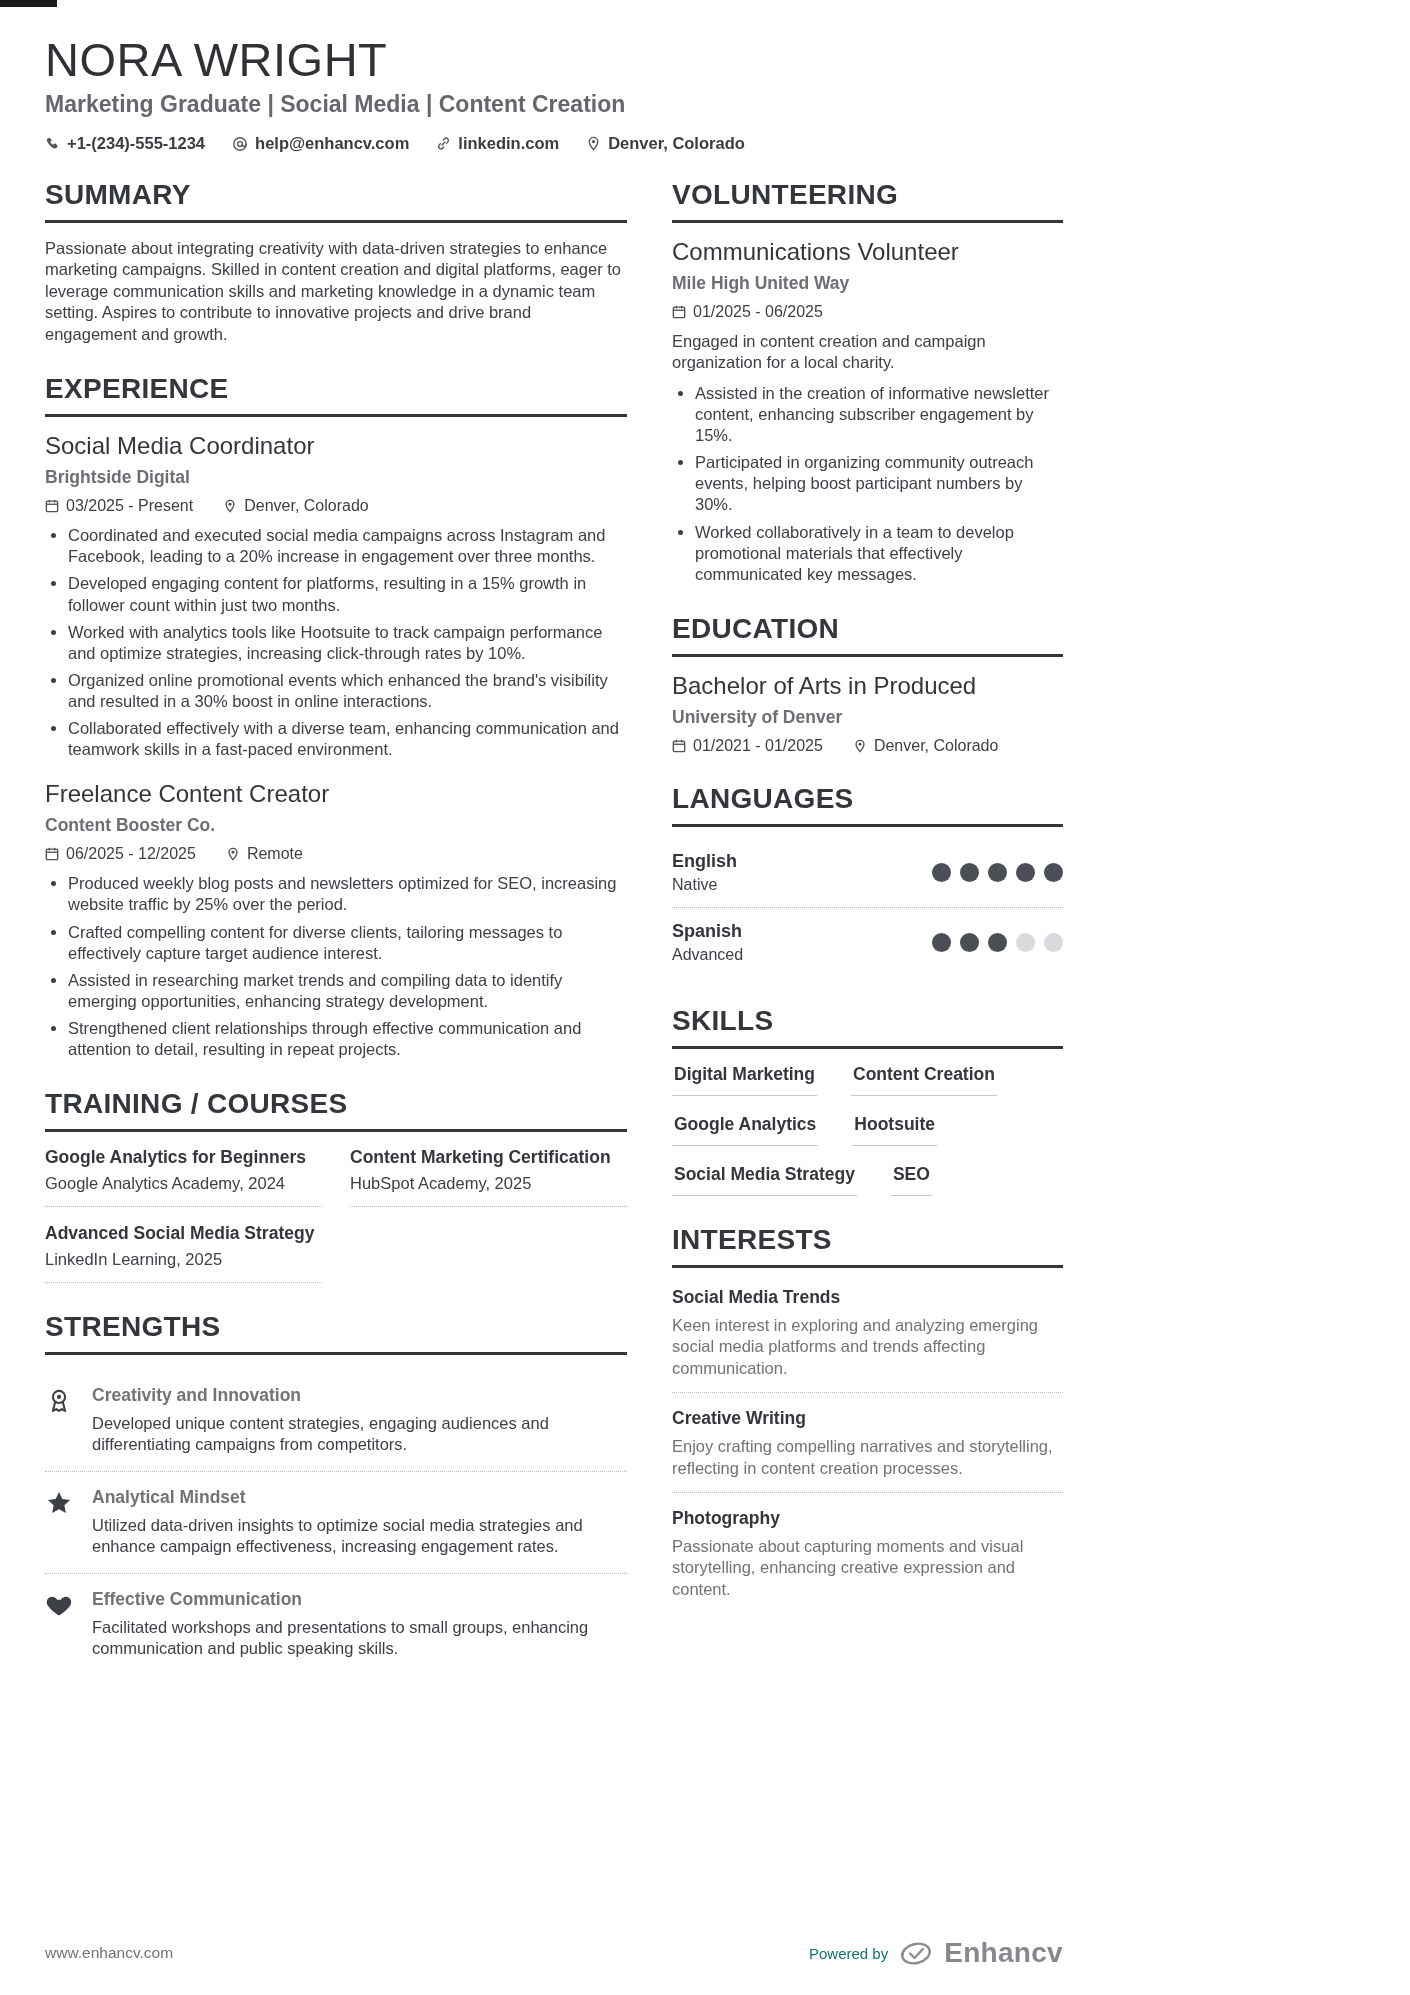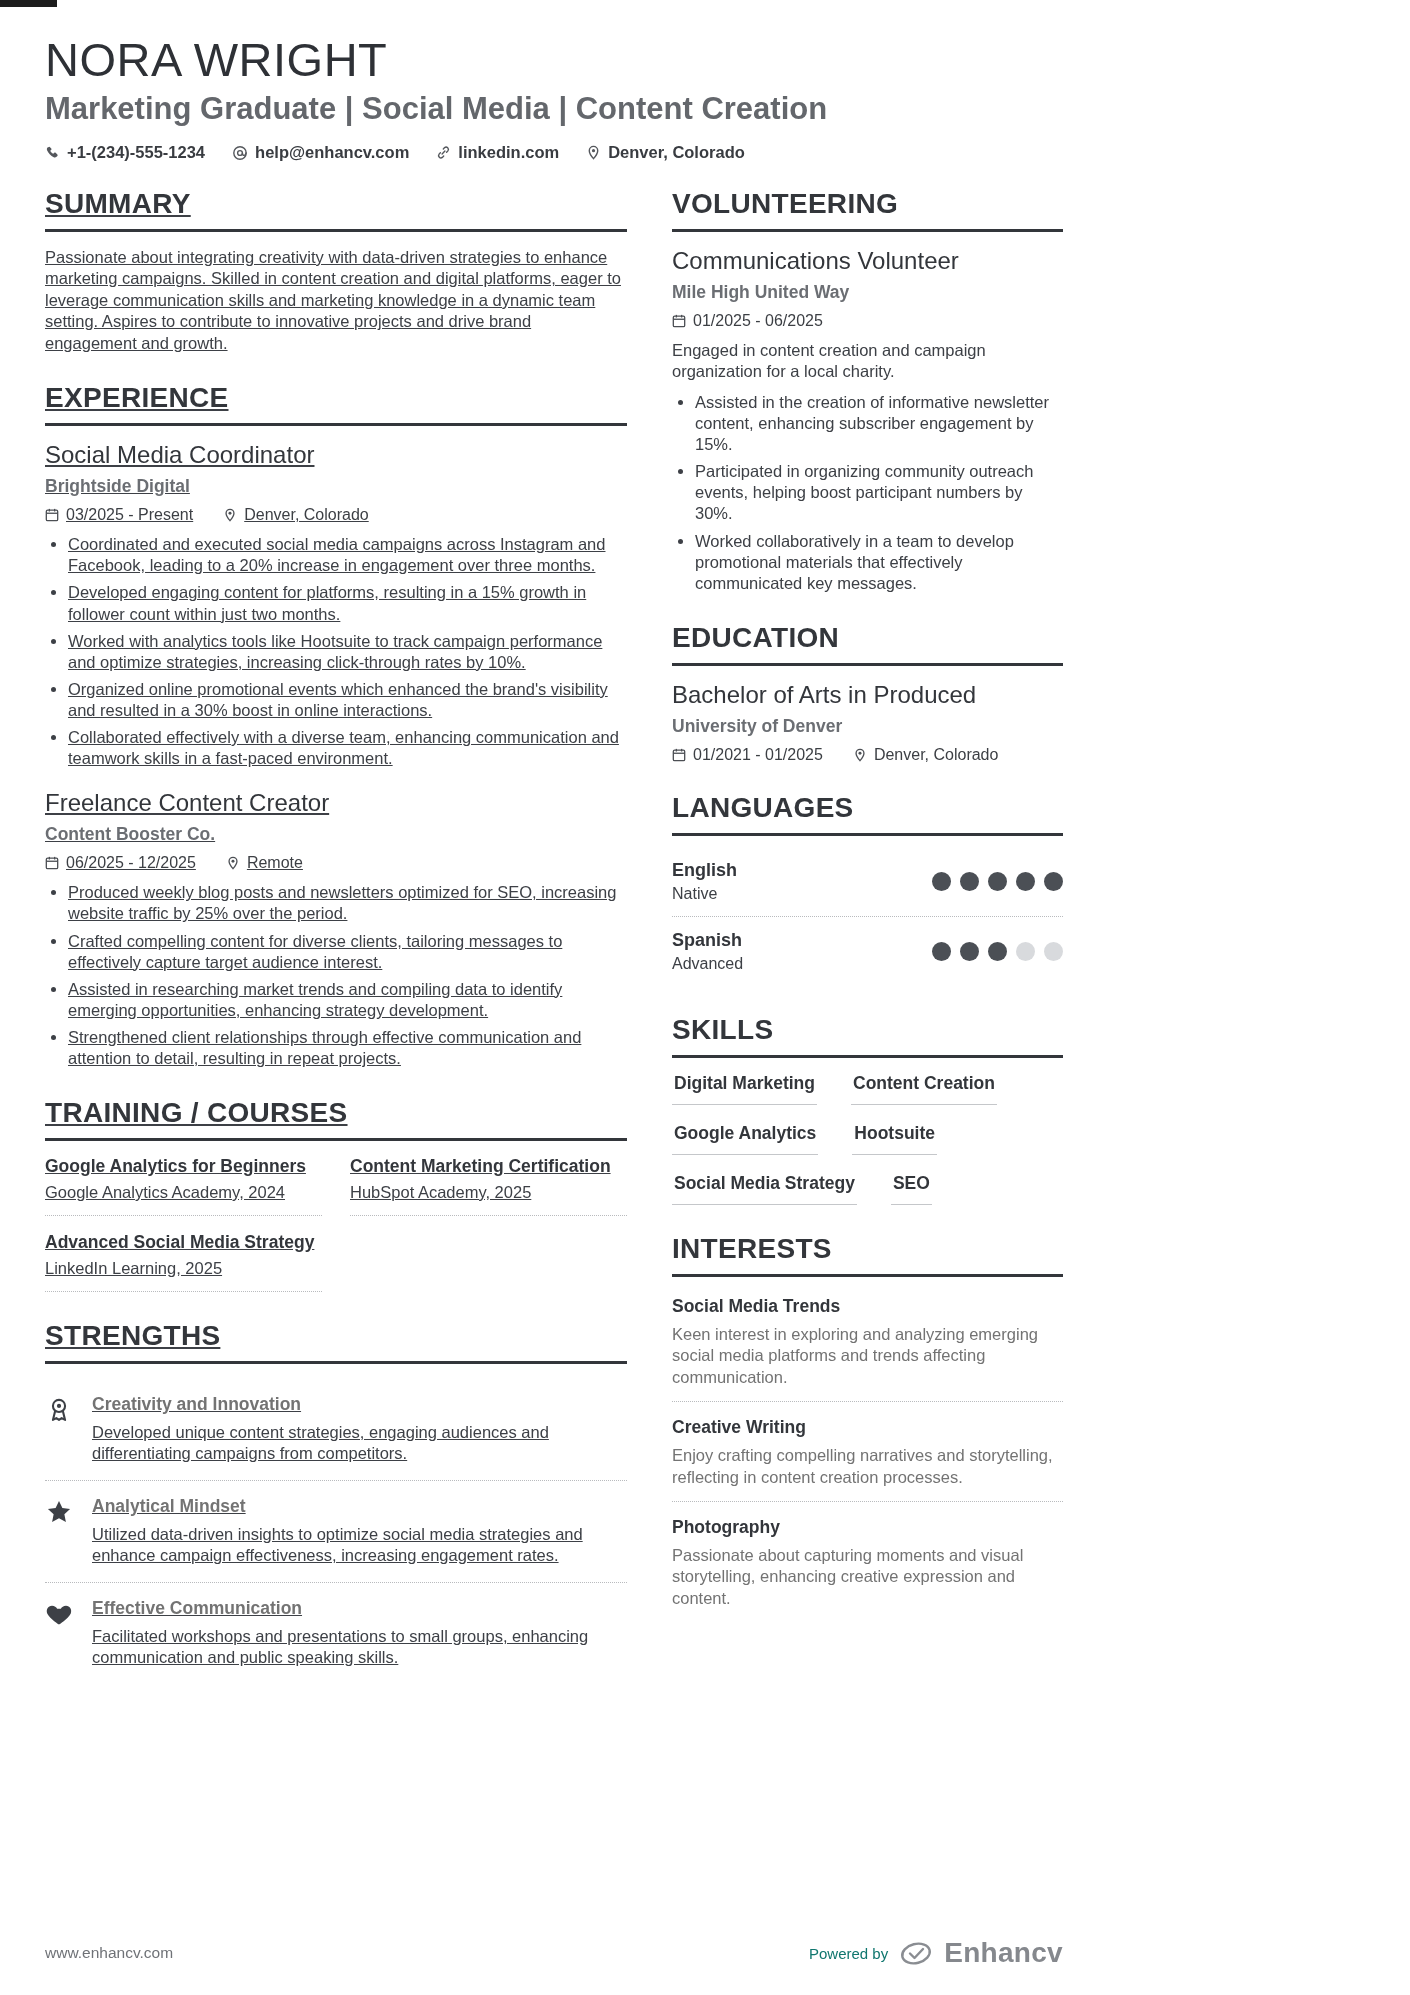--- a/index.html
+++ b/index.html
@@ -23,35 +23,35 @@
   .content {
     position: absolute; top: 32px; left: 45px; width: 1018px;
   }
 
   
   .hdr-name {
     font-size: 47px; font-weight: normal; color: #2e3136;
     letter-spacing: 0.5px; margin-bottom: 4px;
   }
   .hdr-tagline {
-    font-size: 31px; font-weight: bold; color: #64676c;
+    font-size: 23px; font-weight: bold; color: #64676c;
     margin-bottom: 16px;
   }
   .contact-row {
     display: flex; align-items: center; gap: 27px;
     font-size: 16.5px; font-weight: bold; color: #393c41;
     margin-bottom: 26px;
   }
   .contact-item { display: flex; align-items: center; gap: 7px; }
   .cicon { color: #54575c; display: inline-flex; }
   .cicon svg { display: block; }
 
   
   .columns { display: flex; gap: 45px; }
-  .col-left { width: 582px; flex: none; text-decoration: underline; }
+  .col-left { width: 582px; flex: none; }
   .col-right { width: 391px; flex: none; }
 
   
   .section { margin-bottom: 28px; }
   .section-title {
     font-size: 28px; font-weight: bold; color: #33363b;
     letter-spacing: 0.3px;
     border-bottom: 3px solid #33363b;
     padding-bottom: 9px; margin-bottom: 15px;
   }

